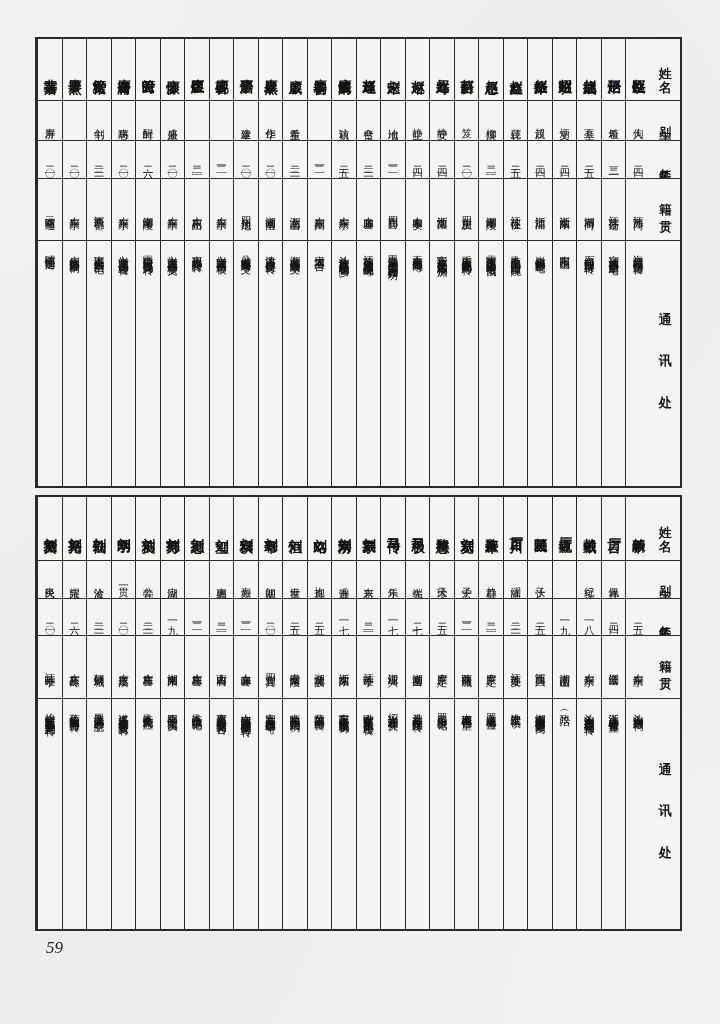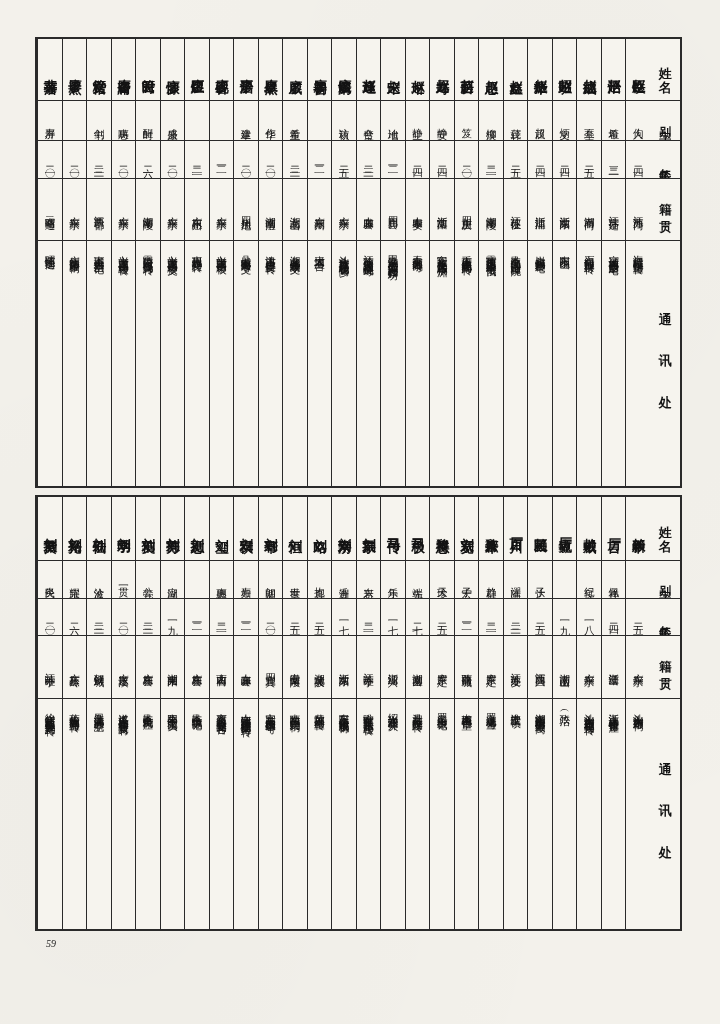--- a/index.html
+++ b/index.html
@@ -48,21 +48,21 @@
   .c-native{height:var(--h-native);font-size:10.5px;}
   .c-addr{flex:1;border-bottom:none;justify-content:flex-start;padding-top:6px;font-size:10.5px;}
   .header .cell{font-weight:bold;font-size:13px;}
   .header .c-name{letter-spacing:13px;}
   .header .c-zi{letter-spacing:5px;font-size:12px;}
   .header .c-age{letter-spacing:2px;font-size:12px;}
   .header .c-native{letter-spacing:17px;font-size:12.5px;}
   .header .c-addr{letter-spacing:42px;justify-content:center;padding-top:0;font-size:13px;}
   .page-number{
     position:absolute;left:46px;top:938px;
-    font-style:italic;font-size:10px;color:#222;
+    font-style:italic;font-size:17px;color:#222;
     font-family:"Liberation Serif", serif;
   }
 </style>
 </head>
 <body>
 
 <div class="page">
   <div class="dir-table table-top">
       <div class="col header">
         <div class="cell c-name">姓名</div>

